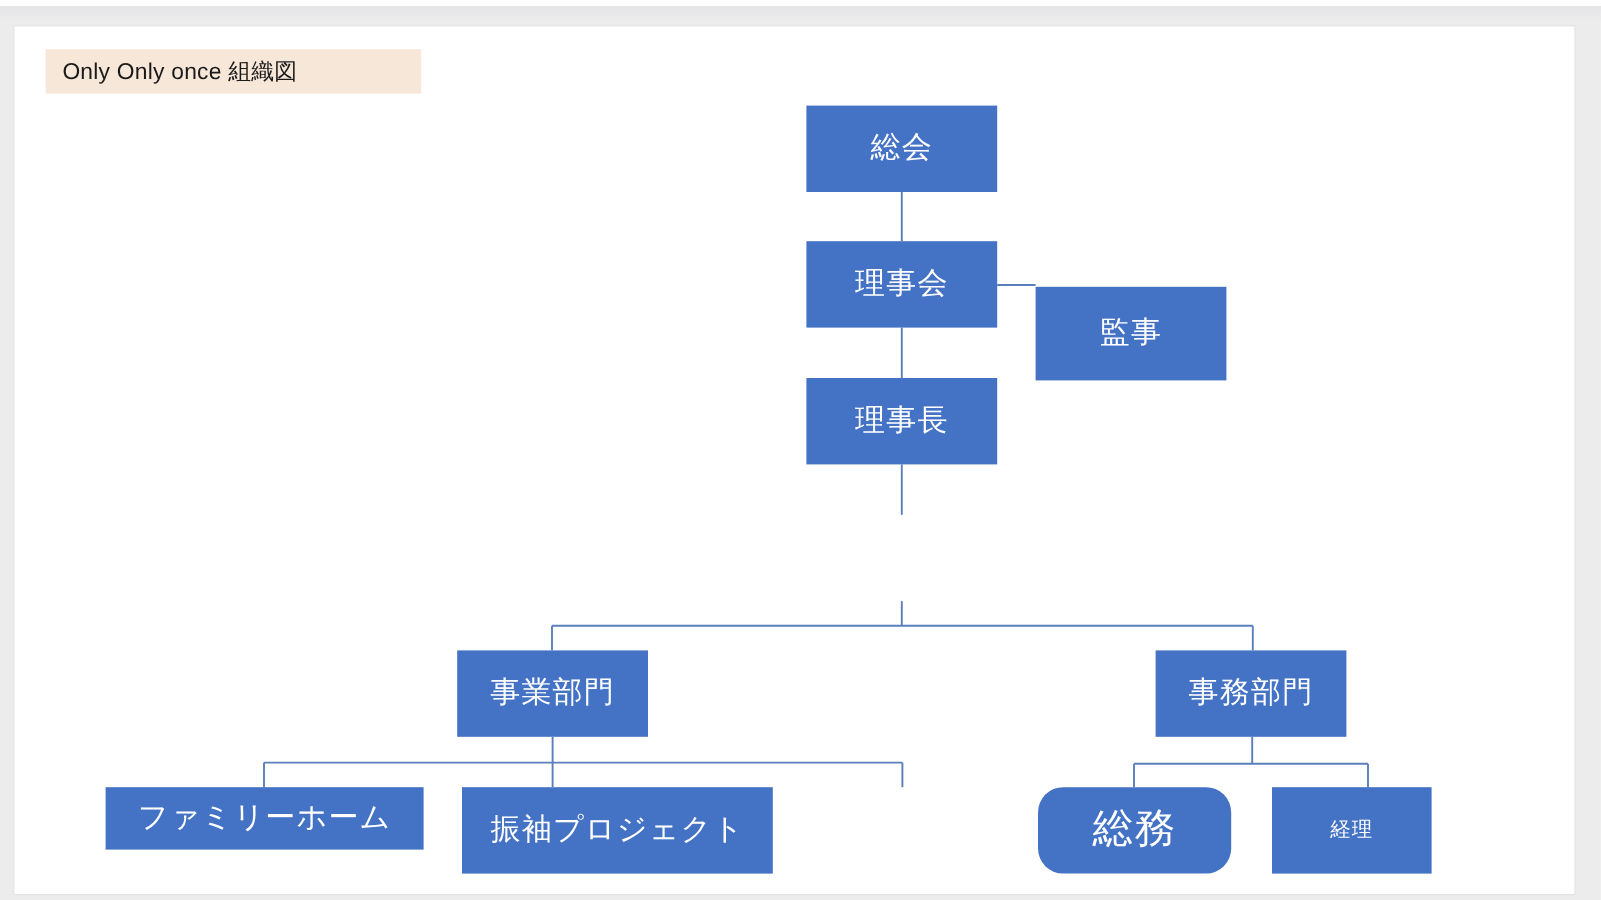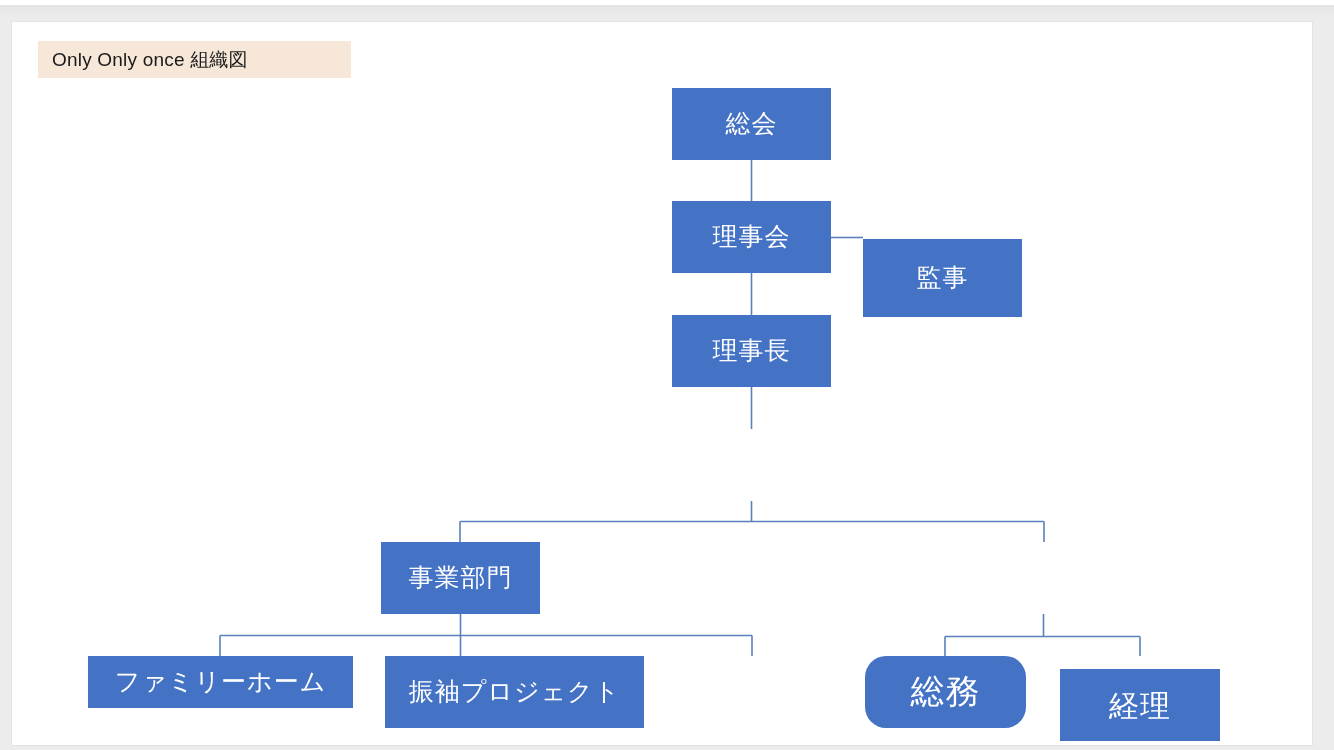--- a/index.html
+++ b/index.html
@@ -105,21 +105,21 @@
   #node-board              { left: 660px; top: 179px; width: 159px; height: 72px; font-size: 25px; }
   #node-auditor            { left: 851px; top: 177px; width: 159px; height: 78px; font-size: 25px; margin-top: 40px; }
   #node-chairman           { left: 660px; top: 293px; width: 159px; height: 72px; font-size: 25px; }
   #node-secretariat        { left: 660px; top: 407px; width: 159px; height: 72px; font-size: 25px; }
   #node-business-division   { left: 369px; top: 520px; width: 159px; height: 72px; font-size: 25px; }
   #node-admin-division      { left: 951px; top: 520px; width: 159px; height: 72px; font-size: 25px; }
   #node-family-home        { left: 76px;  top: 634px; width: 265px; height: 52px; font-size: 25px; }
   #node-furisode-project   { left: 373px; top: 634px; width: 259px; height: 72px; font-size: 25px; }
   #node-others             { left: 660px; top: 634px; width: 159px; height: 72px; font-size: 25px; }
   #node-general-affairs    { left: 853px; top: 634px; width: 161px; height: 72px; font-size: 34px; border-radius: 21px; }
-  #node-accounting         { left: 1048px;top: 634px; width: 160px; height: 72px; font-size: 30px; margin-top: 13px; }
+  #node-accounting         { left: 1048px;top: 634px; width: 133px; height: 72px; font-size: 17px; }
 </style>
 </head>
 <body>
 
 <div id="app-shell">
 
   <div id="workspace-backdrop"></div>
 
   <div id="slide-canvas">
 
@@ -170,20 +170,23 @@
 
       <div class="node" id="node-chairman">
         <span class="node-label">理事長</span>
       </div>
 
 
       <div class="node" id="node-business-division">
         <span class="node-label">事業部門</span>
       </div>
 
+      <div class="node" id="node-admin-division">
+        <span class="node-label">事務部門</span>
+      </div>
 
       <div class="node" id="node-family-home">
         <span class="node-label">ファミリーホーム</span>
       </div>
 
       <div class="node" id="node-furisode-project">
         <span class="node-label">振袖プロジェクト</span>
       </div>
 
 

